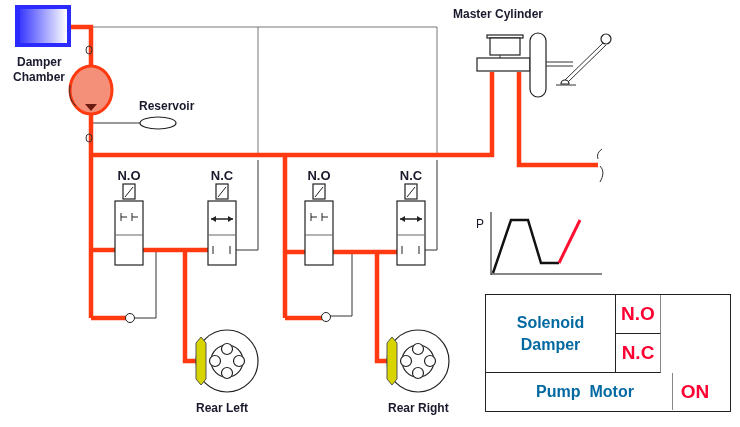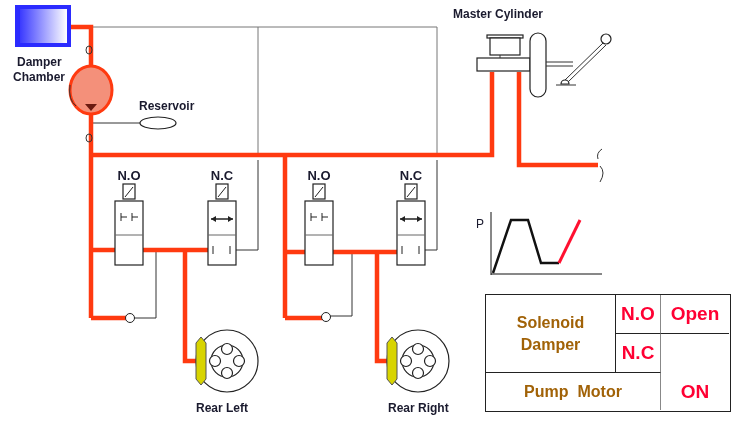--- a/index.html
+++ b/index.html
@@ -9,21 +9,21 @@
   .lbl { font-family: "Liberation Sans", sans-serif; font-weight: bold; fill: #1a1a2e; }
   .pipe { stroke: #ff3a10; stroke-width: 4.5; fill: none; stroke-linejoin: miter; }
   .thin { stroke: #333; stroke-width: 1; fill: none; }
   .gray { stroke: #777; stroke-width: 1; fill: none; }
   .valve { fill: #fff; stroke: #222; stroke-width: 1.2; }
   .tbl { position: absolute; left: 485px; top: 294px; width: 246px; height: 118px;
          border: 1.5px solid #222; box-sizing: border-box; font-weight: bold; }
   .cell { position: absolute; display: flex; align-items: center; justify-content: center;
           text-align: center; box-sizing: border-box; }
   .red { color: #ff0033; font-size: 19px; }
-  .blk { color: #a16207; font-size: 16px; line-height: 22px; }
+  .blk { color: #0369a1; font-size: 16px; line-height: 22px; }
 </style>
 </head>
 <body>
 
 <svg id="diagram" width="740" height="427" viewBox="0 0 740 427">
   <defs>
     <linearGradient id="dampGrad" x1="0" y1="0" x2="1" y2="0">
       <stop offset="0" stop-color="#3a3aff"></stop>
       <stop offset="1" stop-color="#ffffff"></stop>
     </linearGradient>
@@ -173,17 +173,16 @@
     <line x1="559" y1="263" x2="580" y2="220" stroke="#ff1030" stroke-width="3"></line>
   </g>
 </svg>
 
 <div class="tbl">
   <div class="cell blk" style="left:0;top:0;width:130px;height:78px;border-right:1.5px solid #222;border-bottom:1.5px solid #222;flex-direction:column;">
     <span>Solenoid</span>
     <span>Damper</span>
   </div>
   <div class="cell red" style="left:130px;top:0;width:45px;height:39px;border-right:1.5px solid #888;border-bottom:1.5px solid #222;">N.O</div>
-  <div class="cell red" style="left:175px;top:0;width:68px;height:39px;border-bottom:1.5px solid #222;">Open</div>
   <div class="cell red" style="left:130px;top:39px;width:45px;height:39px;border-right:1.5px solid #888;border-bottom:1.5px solid #222;">N.C</div>
-  <div class="cell blk" style="left:0;top:78px;width:175px;height:37px;border-right:1.5px solid #888;white-space:pre;text-align:right;">Pump  Motor</div>
+  <div class="cell blk" style="left:12px;top:78px;width:175px;height:37px;border-right:1.5px solid #888;white-space:pre;text-align:right;">Pump  Motor</div>
   <div class="cell red" style="left:175px;top:78px;width:68px;height:37px;text-align:right;">ON</div>
 </div>
 
 </body></html>

